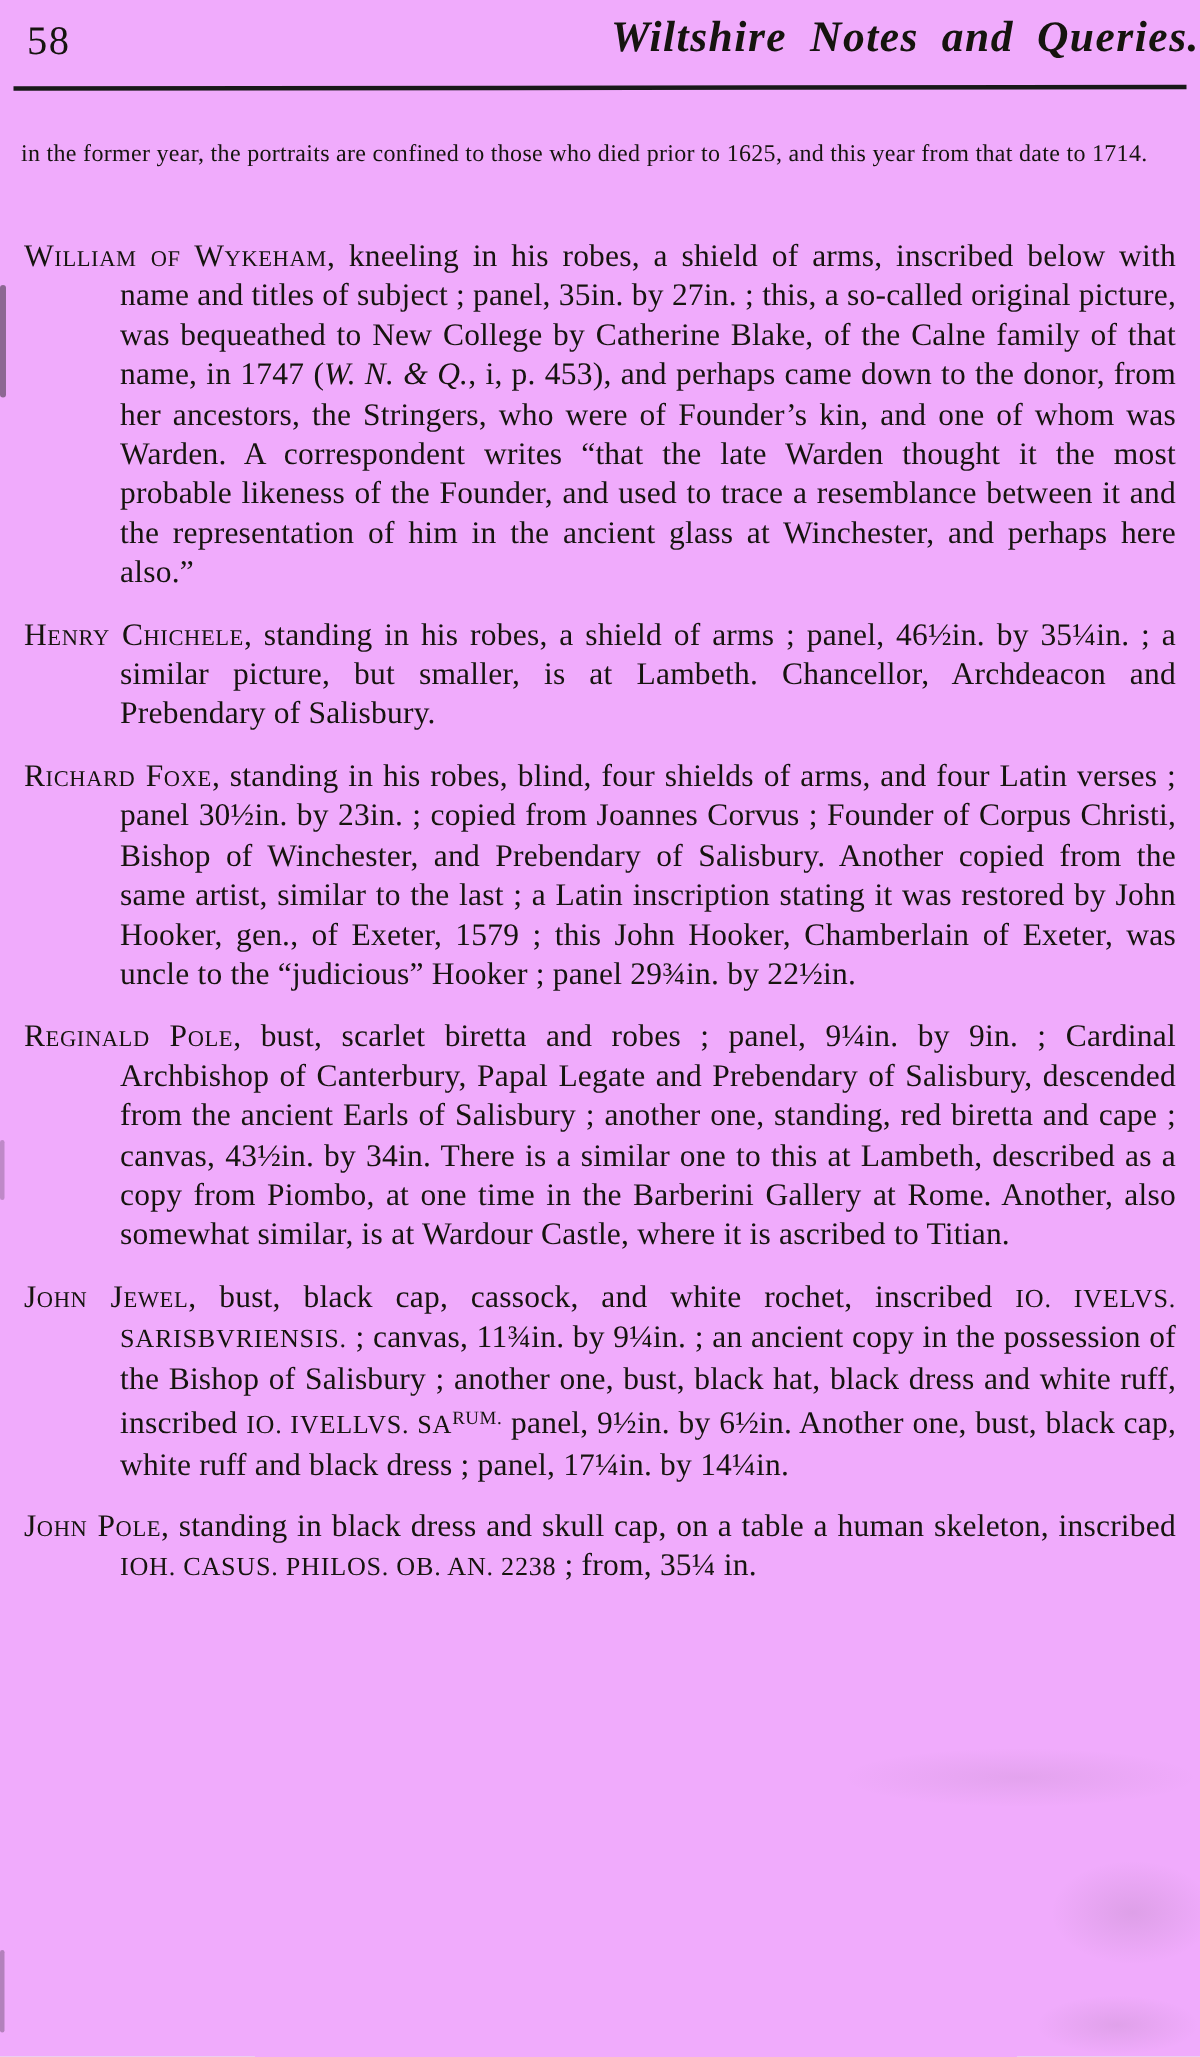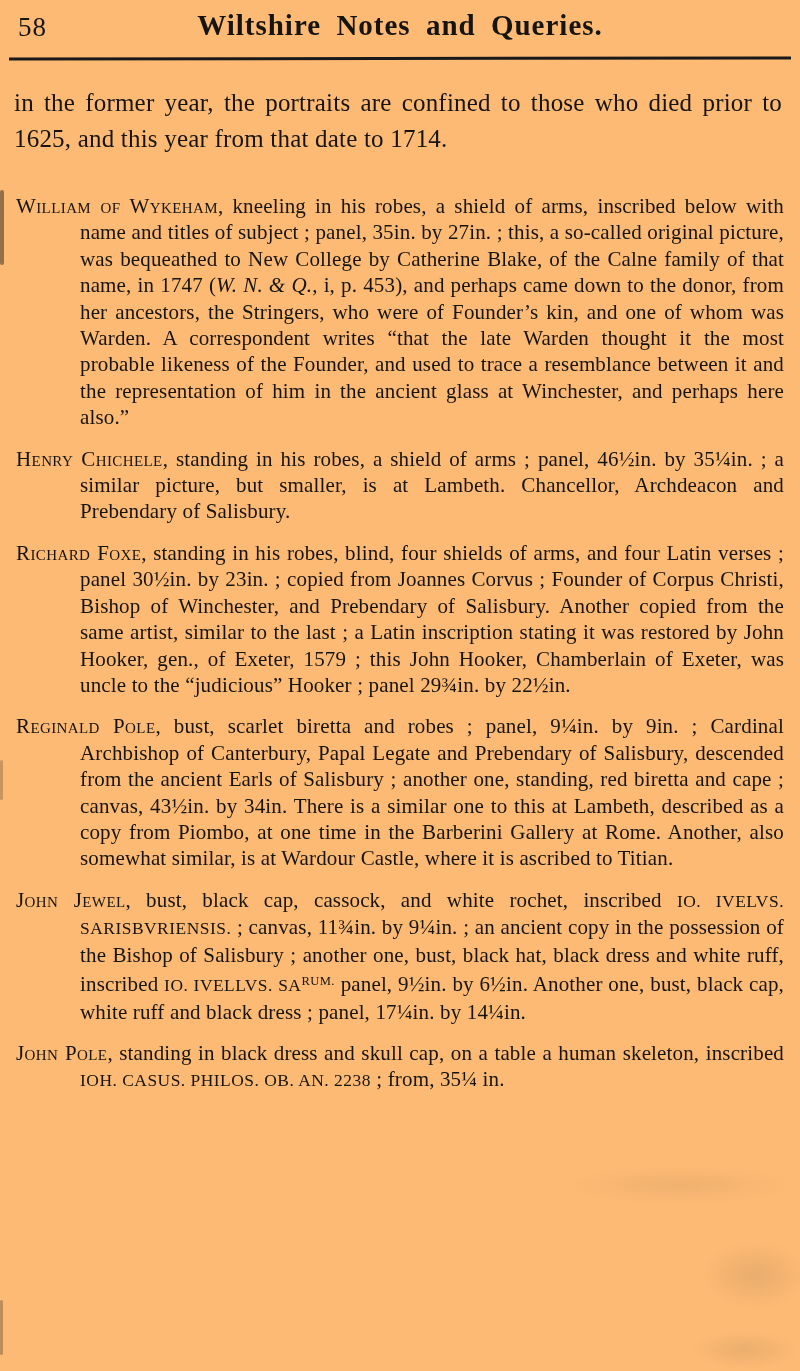--- a/index.html
+++ b/index.html
@@ -1,44 +1,44 @@
 <!DOCTYPE html>
 <html><head>
 <meta charset="utf-8">
 <style>
   html,body { margin:0; padding:0; background:#e9e9e7; }
   .page {
     position:relative;
     width:800px; height:1371px;
     margin:0 auto;
-    background:#fdba74;
+    background:#f0abfc;
     overflow:hidden;
     color:#16140f;
     font-family:"Liberation Serif", serif;
   }
   
   .hdr { position:relative; height:50px; }
   .pagenum {
     position:absolute; left:18px; top:12px;
     font-size:27px; letter-spacing:1px;
   }
   .title {
     margin:0; padding-top:9px;
-    text-align:center;
-    font-weight:bold;
+    text-align:right;
+    font-style:italic; font-weight:bold;
     font-size:29px; letter-spacing:1px; word-spacing:7px;
   }
   .rule {
     border:none; border-top:3px solid #191919;
     margin:7px 9px 0 9px;
     transform:rotate(-0.08deg);
   }
   
   .intro {
-    font-size:25px; line-height:36px;
+    font-size:16px; line-height:36px;
     margin:25px 18px 0 14px;
     text-align:justify;
     letter-spacing:0.2px;
   }
   
   .entries { margin:36px 16px 12px 16px; }
   .entry {
     font-size:21px; line-height:26.4px;
     text-align:justify;
     margin:0 0 15px 0;

